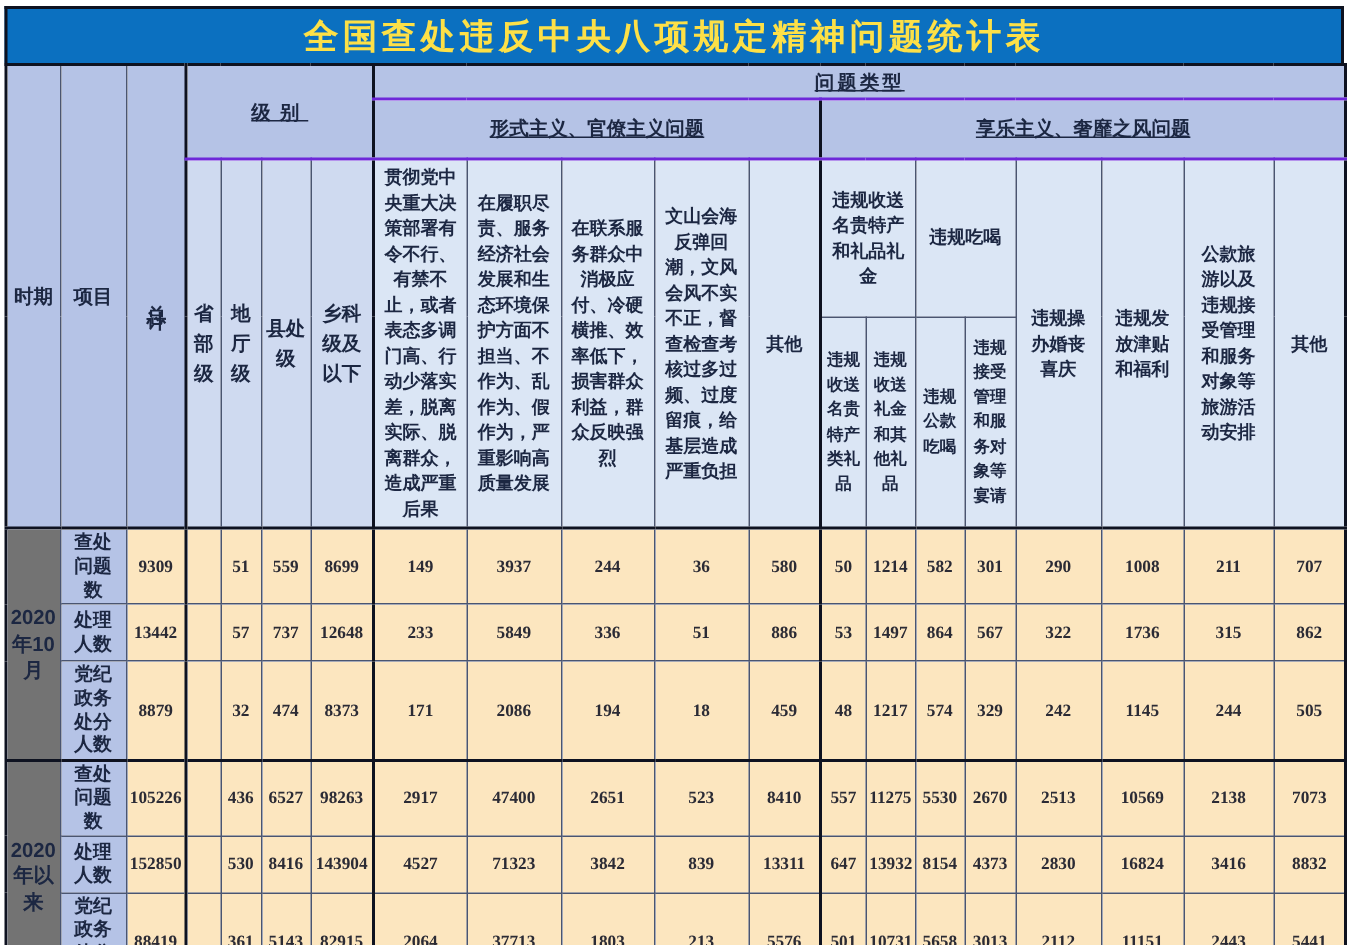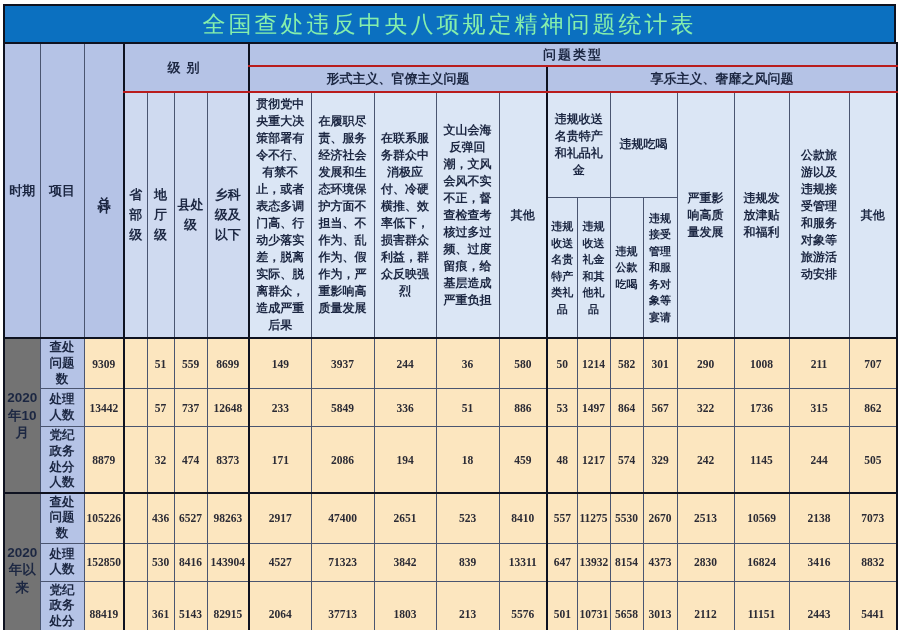--- a/index.html
+++ b/index.html
@@ -4,48 +4,48 @@
 <style>
   html,body{margin:0;padding:0;}
   body{
     width:900px;height:630px;background:#ffffff;position:relative;
     font-family:"Liberation Sans","DejaVu Sans",sans-serif;
     color:#1c2742;
   }
   .sheet{position:absolute;left:3px;top:4px;width:893px;}
   .title-bar{
     box-sizing:border-box;width:100%;height:38px;line-height:38px;
-    background:#0b70c0;color:#86efac;text-align:center;
-    font-size:23px;font-weight:normal;letter-spacing:3px;
+    background:#0b70c0;color:#fde047;text-align:center;
+    font-size:23px;font-weight:bold;letter-spacing:3px;
     border:2px solid #0e1220;border-bottom:none;
     font-family:"Liberation Serif","DejaVu Serif",serif;
   }
   table.stats{
     border-collapse:collapse;table-layout:fixed;width:893px;
     border:2px solid #0e1220;
   }
   th,td{
     border:1px solid #4a5570;overflow:hidden;vertical-align:middle;
     text-align:center;padding:1px 2px;box-sizing:border-box;
   }
-  tr.h1{height:23px;} tr.h2{height:26px;} tr.h3{height:100px;} tr.h4{height:134px;}
+  tr.h1{height:23px;} tr.h2{height:40px;} tr.h3{height:100px;} tr.h4{height:134px;}
   tbody tr{height:38px;}
   .c-head{background:#b5c3e6;font-weight:bold;font-size:13px;}
   .c-level{background:#cfdaf0;font-weight:bold;font-size:13px;line-height:1.55;}
   .c-desc{background:#dbe6f5;font-weight:600;font-size:12px;line-height:1.42;padding:3px 3px;margin-left:44px;}
   .c-desc.small{font-size:11px;line-height:1.5;}
   .pad-wide{padding-left:9px;padding-right:9px;}
   .num{
     background:#fce6bf;font-family:"Liberation Serif","DejaVu Serif",serif;
     font-weight:bold;font-size:11.5px;color:#2b2b35;white-space:nowrap;
   }
   .row-label{background:#b5c3e6;font-weight:bold;font-size:12.5px;line-height:1.25;padding:1px 3px;margin-left:22px;}
   .period-cell{background:#737373;font-weight:bold;font-size:13.5px;line-height:1.3;}
   .thickL{border-left:2px solid #0e1220;}
-  .thickB{border-bottom:2px solid #b91c1c;}
+  .thickB{border-bottom:2px solid #6d28d9;text-decoration:underline;}
   .group-start td{border-top:2px solid #0e1220;}
   tbody tr:first-child td{border-top:2px solid #0e1220;}
   .vert{writing-mode:vertical-lr;letter-spacing:5px;display:inline-block;font-size:13px;}
   .ls6{letter-spacing:6px;}
   .ls2{letter-spacing:2px;}
 </style>
 </head>
 <body>
 
 <div class="sheet">
@@ -92,21 +92,21 @@
         <th rowspan="2" class="c-level">地厅级</th>
         <th rowspan="2" class="c-level">县处级</th>
         <th rowspan="2" class="c-level">乡科级及以下</th>
         <th rowspan="2" class="c-desc thickL">贯彻党中央重大决策部署有令不行、有禁不止，或者表态多调门高、行动少落实差，脱离实际、脱离群众，造成严重后果</th>
         <th rowspan="2" class="c-desc">在履职尽责、服务经济社会发展和生态环境保护方面不担当、不作为、乱作为、假作为，严重影响高质量发展</th>
         <th rowspan="2" class="c-desc">在联系服务群众中消极应付、冷硬横推、效率低下，损害群众利益，群众反映强烈</th>
         <th rowspan="2" class="c-desc">文山会海反弹回潮，文风会风不实不正，督查检查考核过多过频、过度留痕，给基层造成严重负担</th>
         <th rowspan="2" class="c-desc">其他</th>
         <th colspan="2" class="c-desc thickL">违规收送名贵特产和礼品礼金</th>
         <th colspan="2" class="c-desc">违规吃喝</th>
-        <th rowspan="2" class="c-desc pad-wide">严重影响高质量发展</th>
+        <th rowspan="2" class="c-desc pad-wide">违规操办婚丧喜庆</th>
         <th rowspan="2" class="c-desc pad-wide">违规发放津贴和福利</th>
         <th rowspan="2" class="c-desc pad-wide">公款旅游以及违规接受管理和服务对象等旅游活动安排</th>
         <th rowspan="2" class="c-desc">其他</th>
       </tr>
       <tr class="h4">
         <th class="c-desc small thickL">违规收送名贵特产类礼品</th>
         <th class="c-desc small">违规收送礼金和其他礼品</th>
         <th class="c-desc small">违规公款吃喝</th>
         <th class="c-desc small">违规接受管理和服务对象等宴请</th>
       </tr>

